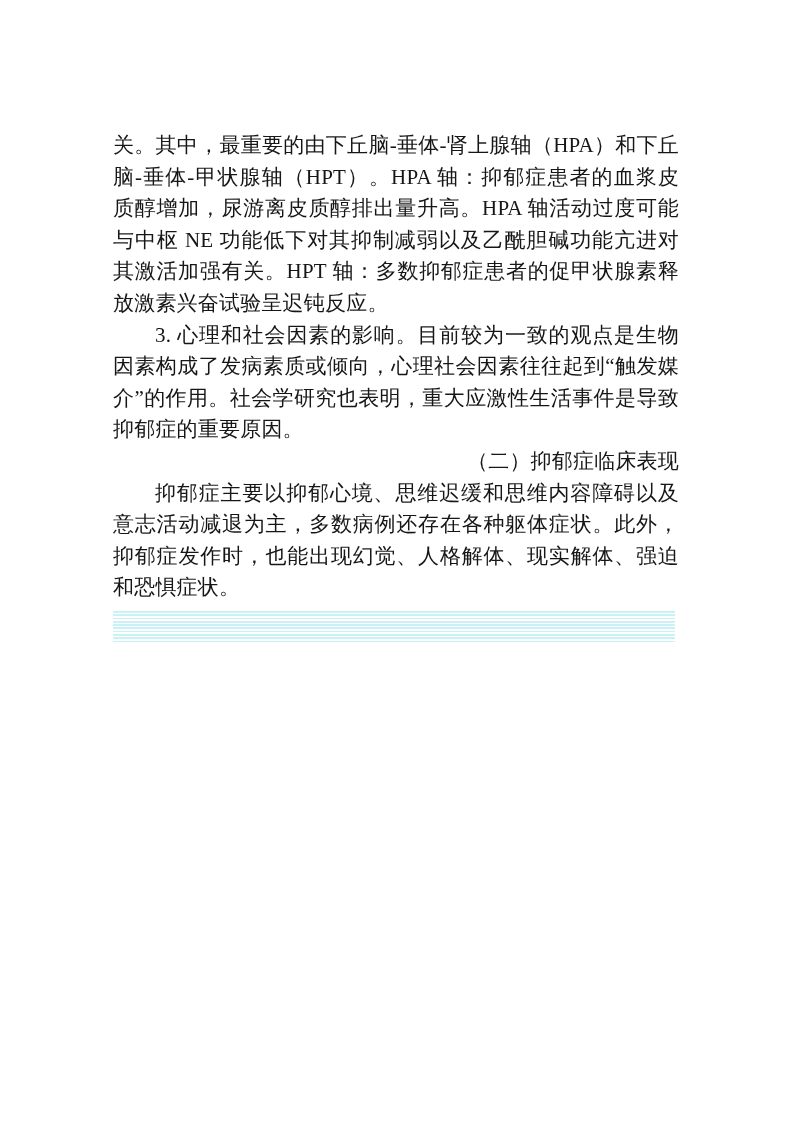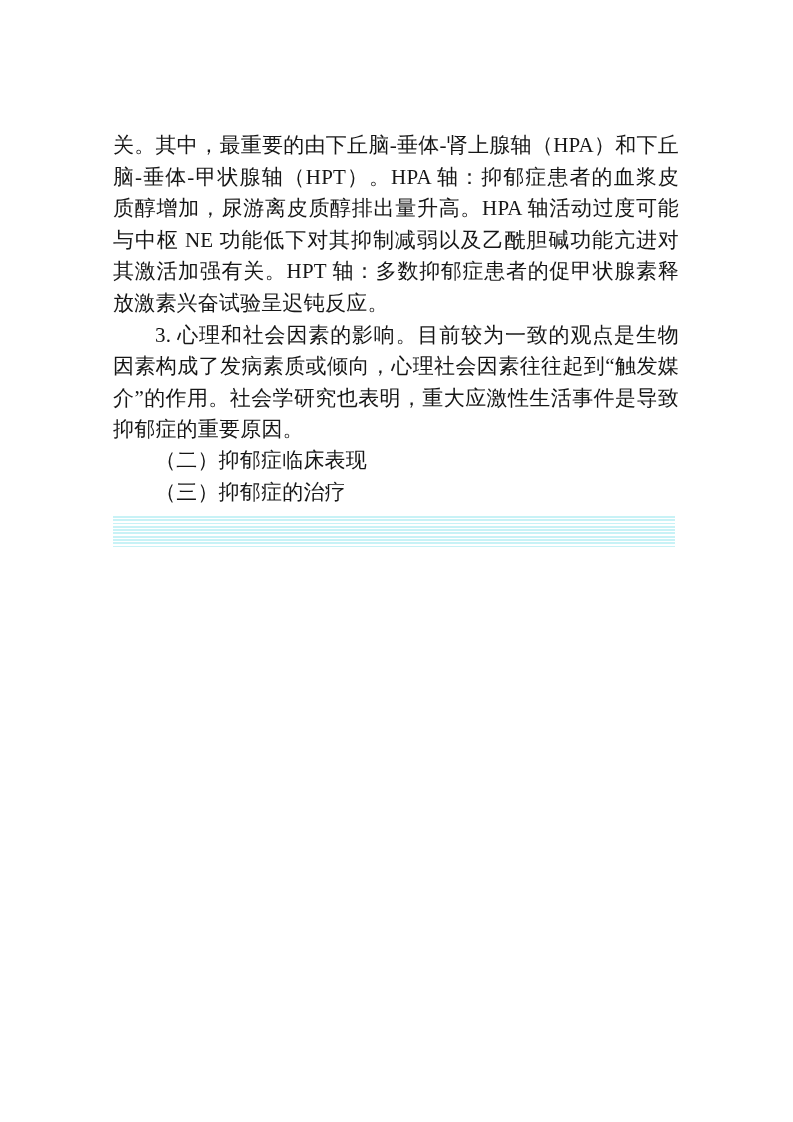--- a/index.html
+++ b/index.html
@@ -33,41 +33,40 @@
   }
   .para {
     margin: 0;
     text-indent: 2em;
     font-weight: normal;
   }
   .para.noindent {
     text-indent: 0;
   }
   .para.heading {
-    text-align: left;
-    font-family: Liberation Mono, monospace;
+    text-align: right;
   }
   .ruled {
     margin-top: 7px;
     width: 562px;
     
   }
 </style>
 </head>
 <body style="background: rgb(255, 255, 255);">
 
 <div class="page">
   <div class="content" style="color: rgb(22, 22, 22);">
 
     <p class="para noindent">关。其中，最重要的由下丘脑-垂体-肾上腺轴（HPA）和下丘脑-垂体-甲状腺轴（HPT）。HPA 轴：抑郁症患者的血浆皮质醇增加，尿游离皮质醇排出量升高。HPA 轴活动过度可能与中枢 NE 功能低下对其抑制减弱以及乙酰胆碱功能亢进对其激活加强有关。HPT 轴：多数抑郁症患者的促甲状腺素释放激素兴奋试验呈迟钝反应。</p>
 
     <p class="para">3. 心理和社会因素的影响。目前较为一致的观点是生物因素构成了发病素质或倾向，心理社会因素往往起到“触发媒介”的作用。社会学研究也表明，重大应激性生活事件是导致抑郁症的重要原因。</p>
 
     <p class="para heading">（二）抑郁症临床表现</p>
 
+    <p class="para">抑郁症主要以抑郁心境、思维迟缓和思维内容障碍以及意志活动减退为主，多数病例还存在各种躯体症状。此外，抑郁症发作时，也能出现幻觉、人格解体、现实解体、强迫和恐惧症状。</p>
 
-    <p class="para heading">（三）抑郁症的治疗</p>
 
 
     <div class="ruled" style="height: 33px; background: repeating-linear-gradient(rgb(200, 242, 246) 0px, rgb(200, 242, 246) 1.7px, rgb(255, 255, 255) 1.7px, rgb(255, 255, 255) 3.3px);"></div>
 
   </div>
 </div>
 
 </body></html>

